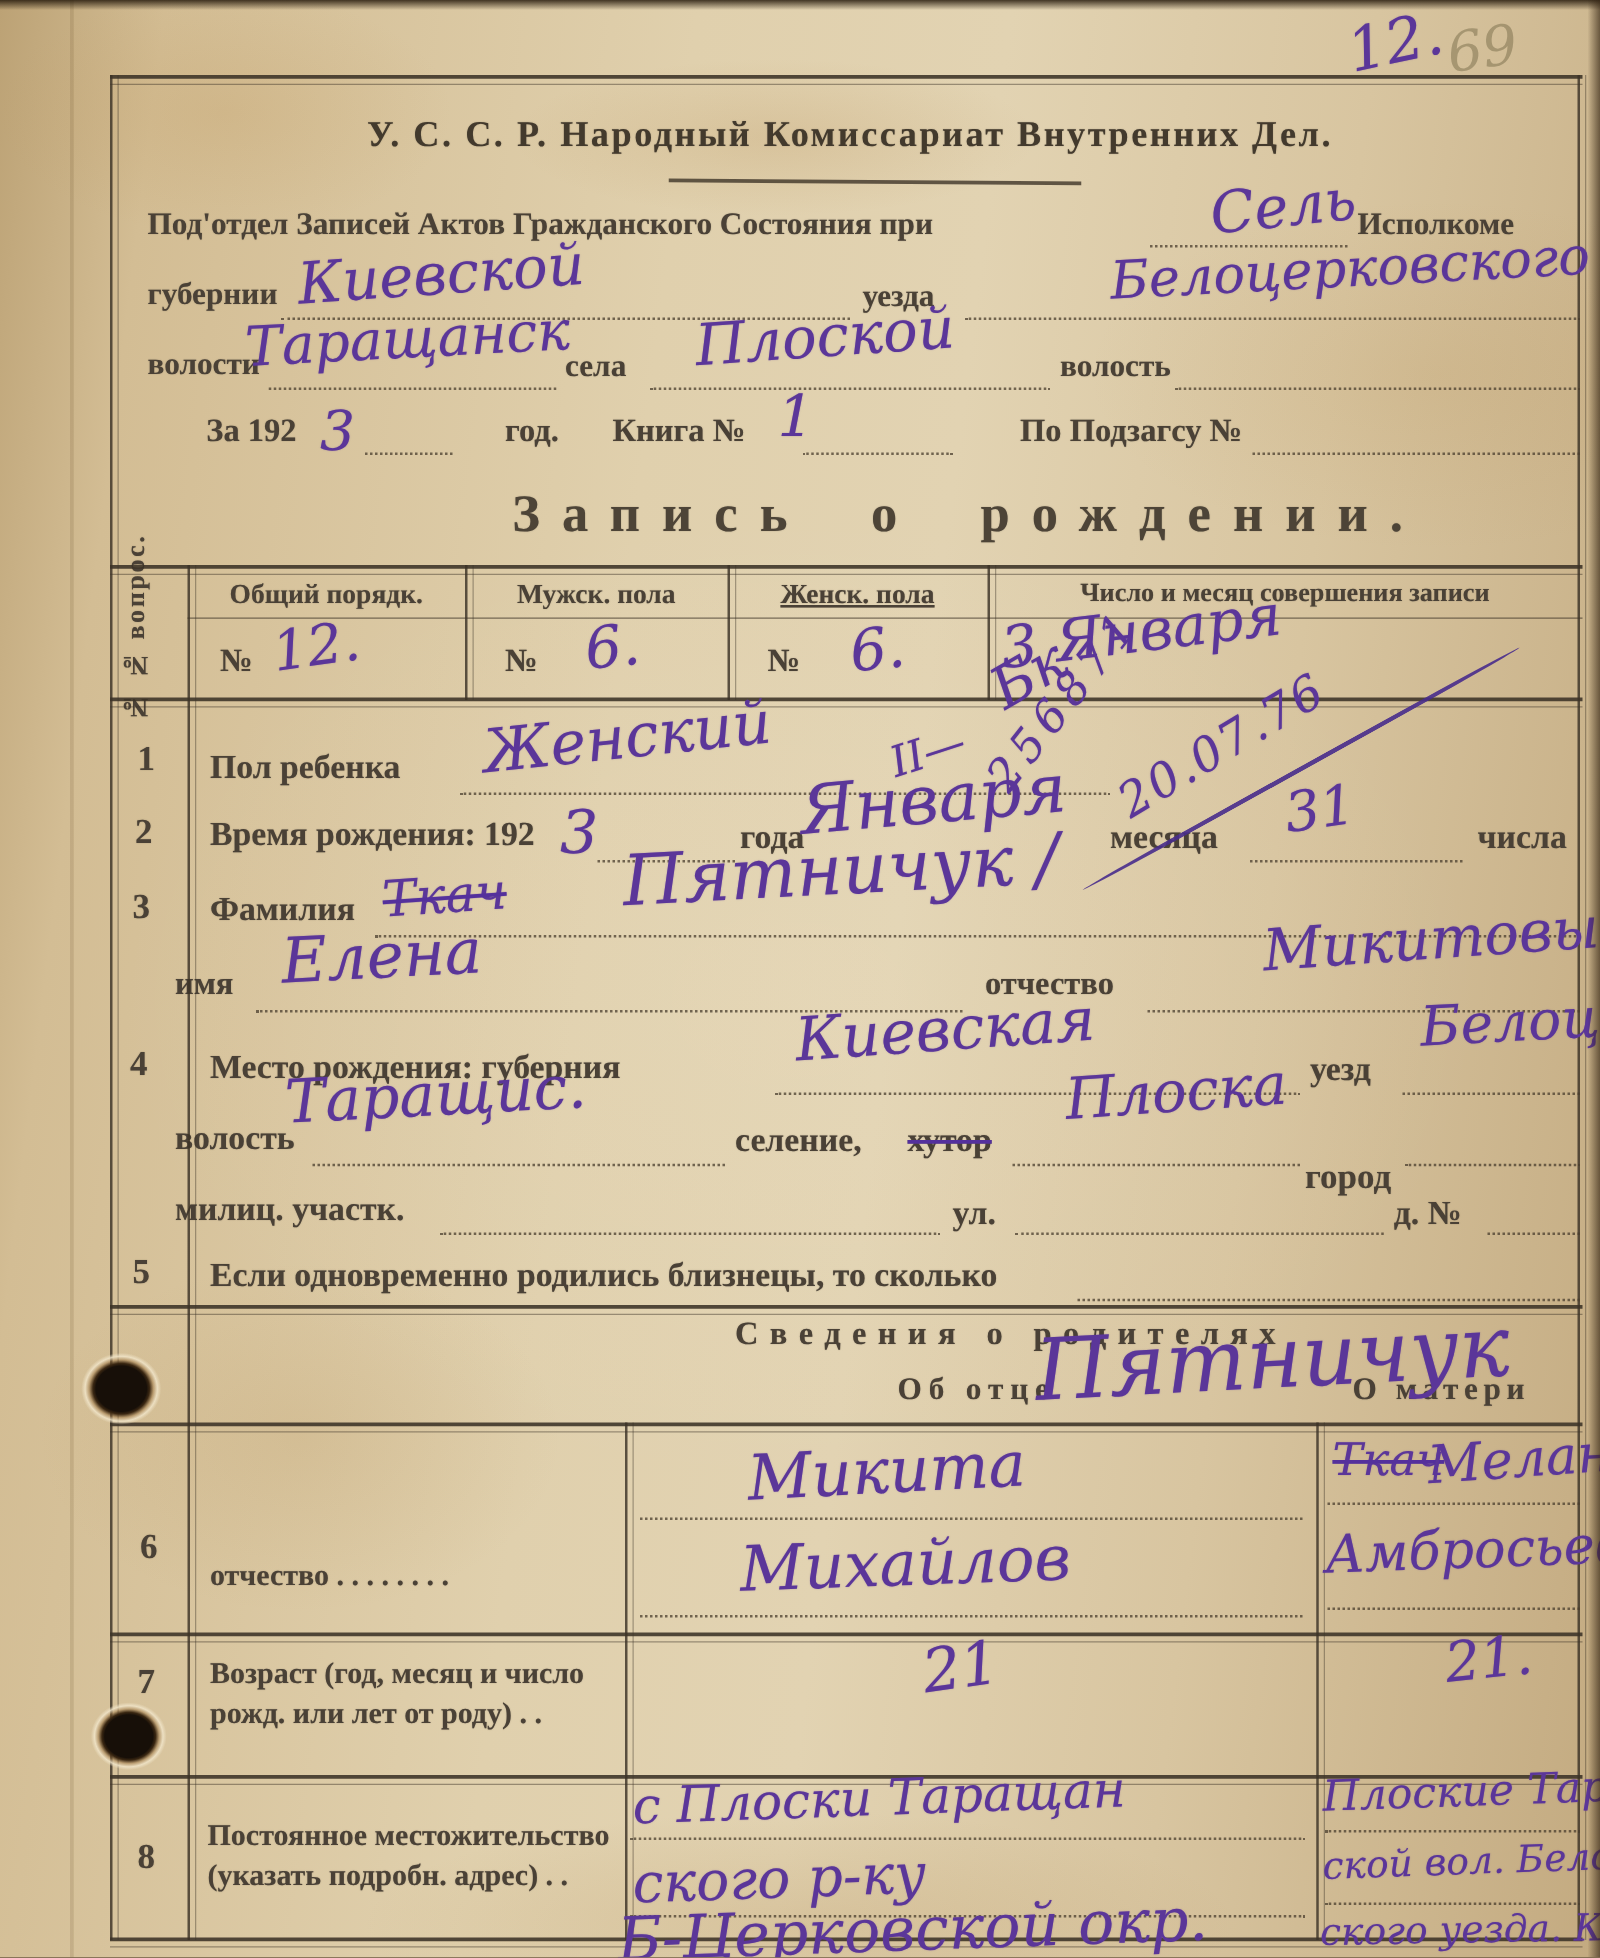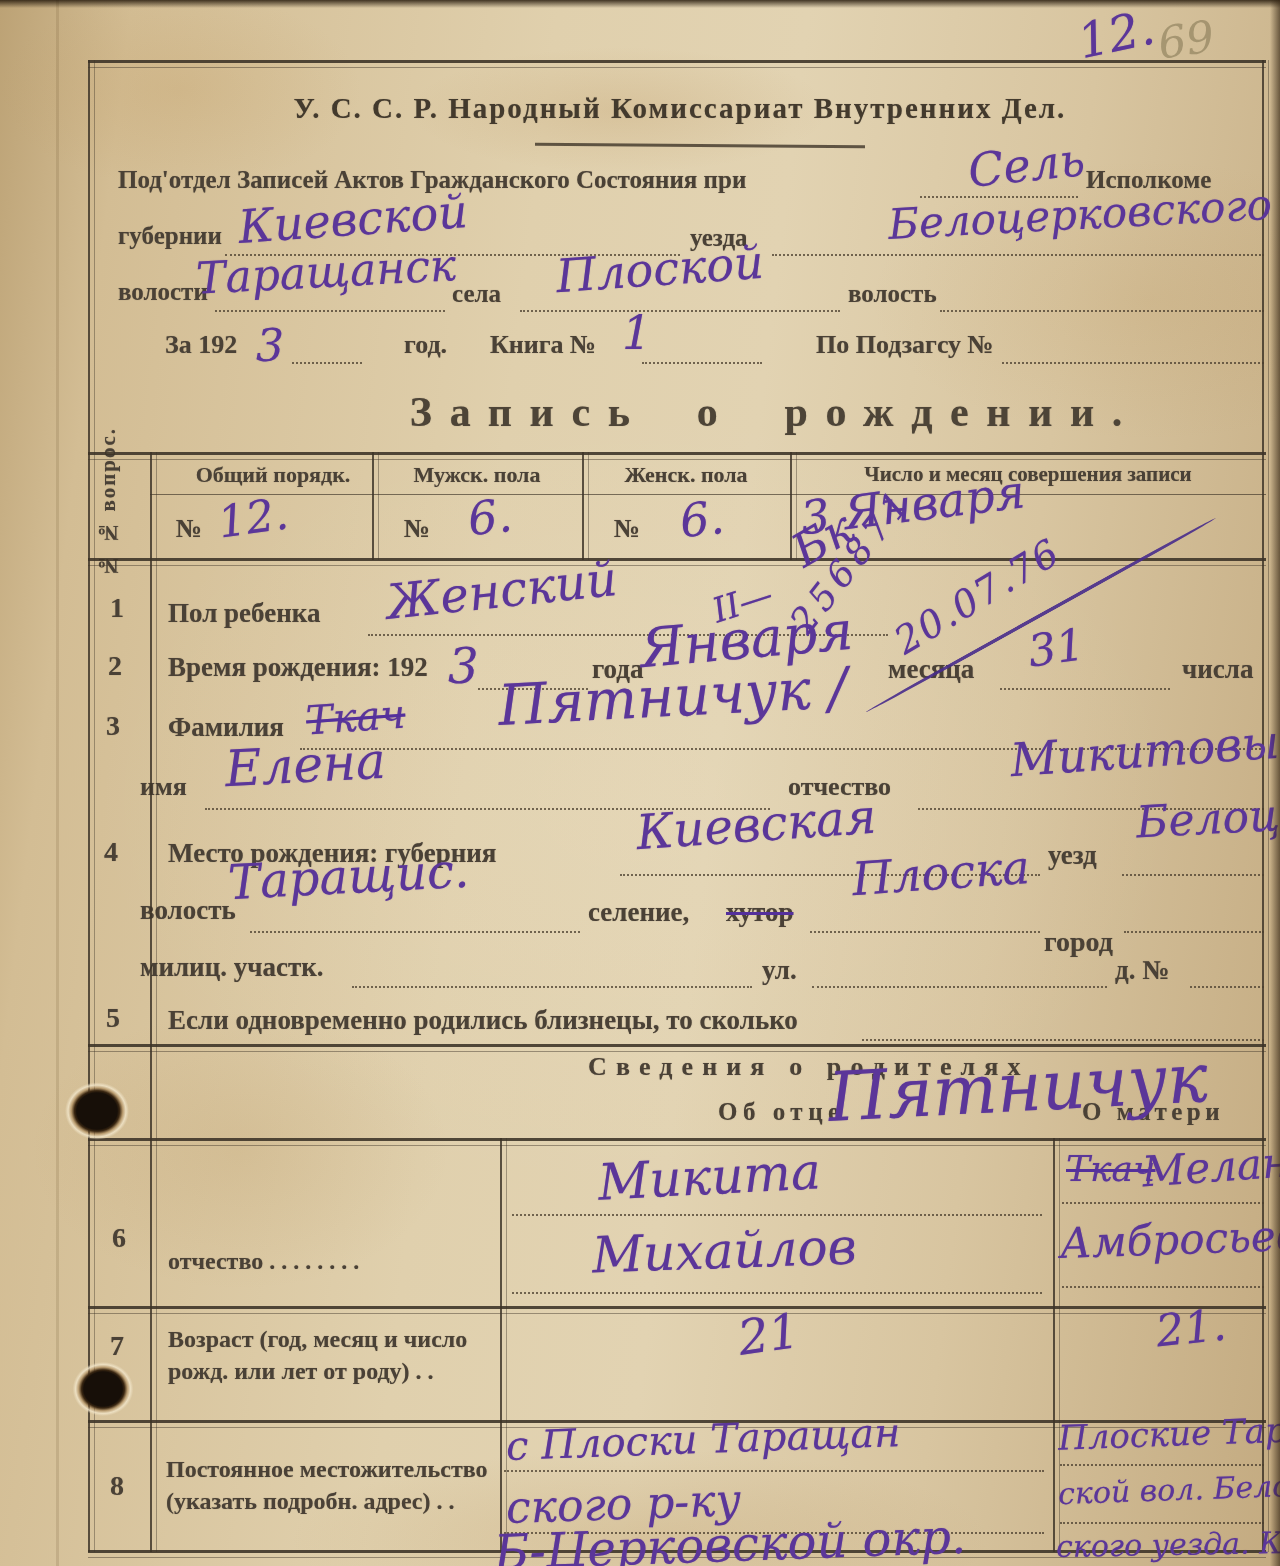--- a/index.html
+++ b/index.html
@@ -91,23 +91,23 @@
 
   <div class="rule-h" style="left:88px;top:452px;width:1178px;"></div>
   <div class="rule-v" style="left:150px;top:452px;height:1100px;"></div>
   <div class="rule-v" style="left:372px;top:452px;height:108px;"></div>
   <div class="rule-v" style="left:582px;top:452px;height:108px;"></div>
   <div class="rule-v" style="left:790px;top:452px;height:108px;"></div>
   <div class="rule-h thin" style="left:150px;top:494px;width:1116px;"></div>
   <div class="rule-h" style="left:88px;top:558px;width:1178px;"></div>
 
   <div class="abs print vlabel" style="left:96px;top:458px;height:120px;font-size:21px;">№ № вопрос.</div>
-  <div class="abs print" style="left:150px;top:462px;width:222px;text-align:center;font-size:22px;padding-left:12px;">Общий порядк.</div>
+  <div class="abs print" style="left:150px;top:462px;width:222px;text-align:center;font-size:22px;">Общий порядк.</div>
   <div class="abs print" style="left:372px;top:462px;width:210px;text-align:center;font-size:22px;">Мужск. пола</div>
-  <div class="abs print" style="left:582px;top:462px;width:208px;text-align:center;font-size:22px;">Женск. пола</div>
+  <div class="abs print" style="left:582px;top:462px;width:208px;text-align:center;font-size:22px;text-decoration:underline;">Женск. пола</div>
   <div class="abs print" style="left:790px;top:462px;width:476px;text-align:center;font-size:21px;">Число и месяц совершения записи</div>
   <div class="abs print" style="left:176px;top:514px;font-size:26px;">№</div>
   <div class="abs print" style="left:404px;top:514px;font-size:26px;">№</div>
   <div class="abs print" style="left:614px;top:514px;font-size:26px;">№</div>
   <div class="abs hw" style="left:218px;top:492px;font-size:44px;transform:rotate(-8deg);">12.</div>
   <div class="abs hw" style="left:468px;top:490px;font-size:46px;transform:rotate(-6deg);">6.</div>
   <div class="abs hw" style="left:680px;top:492px;font-size:46px;transform:rotate(-6deg);">6.</div>
   <div class="abs hw" style="left:800px;top:478px;font-size:46px;transform:rotate(-7deg);">3 Января</div>
 
   <div class="abs hw" style="left:712px;top:582px;font-size:34px;transform:rotate(-18deg);">II—</div>

